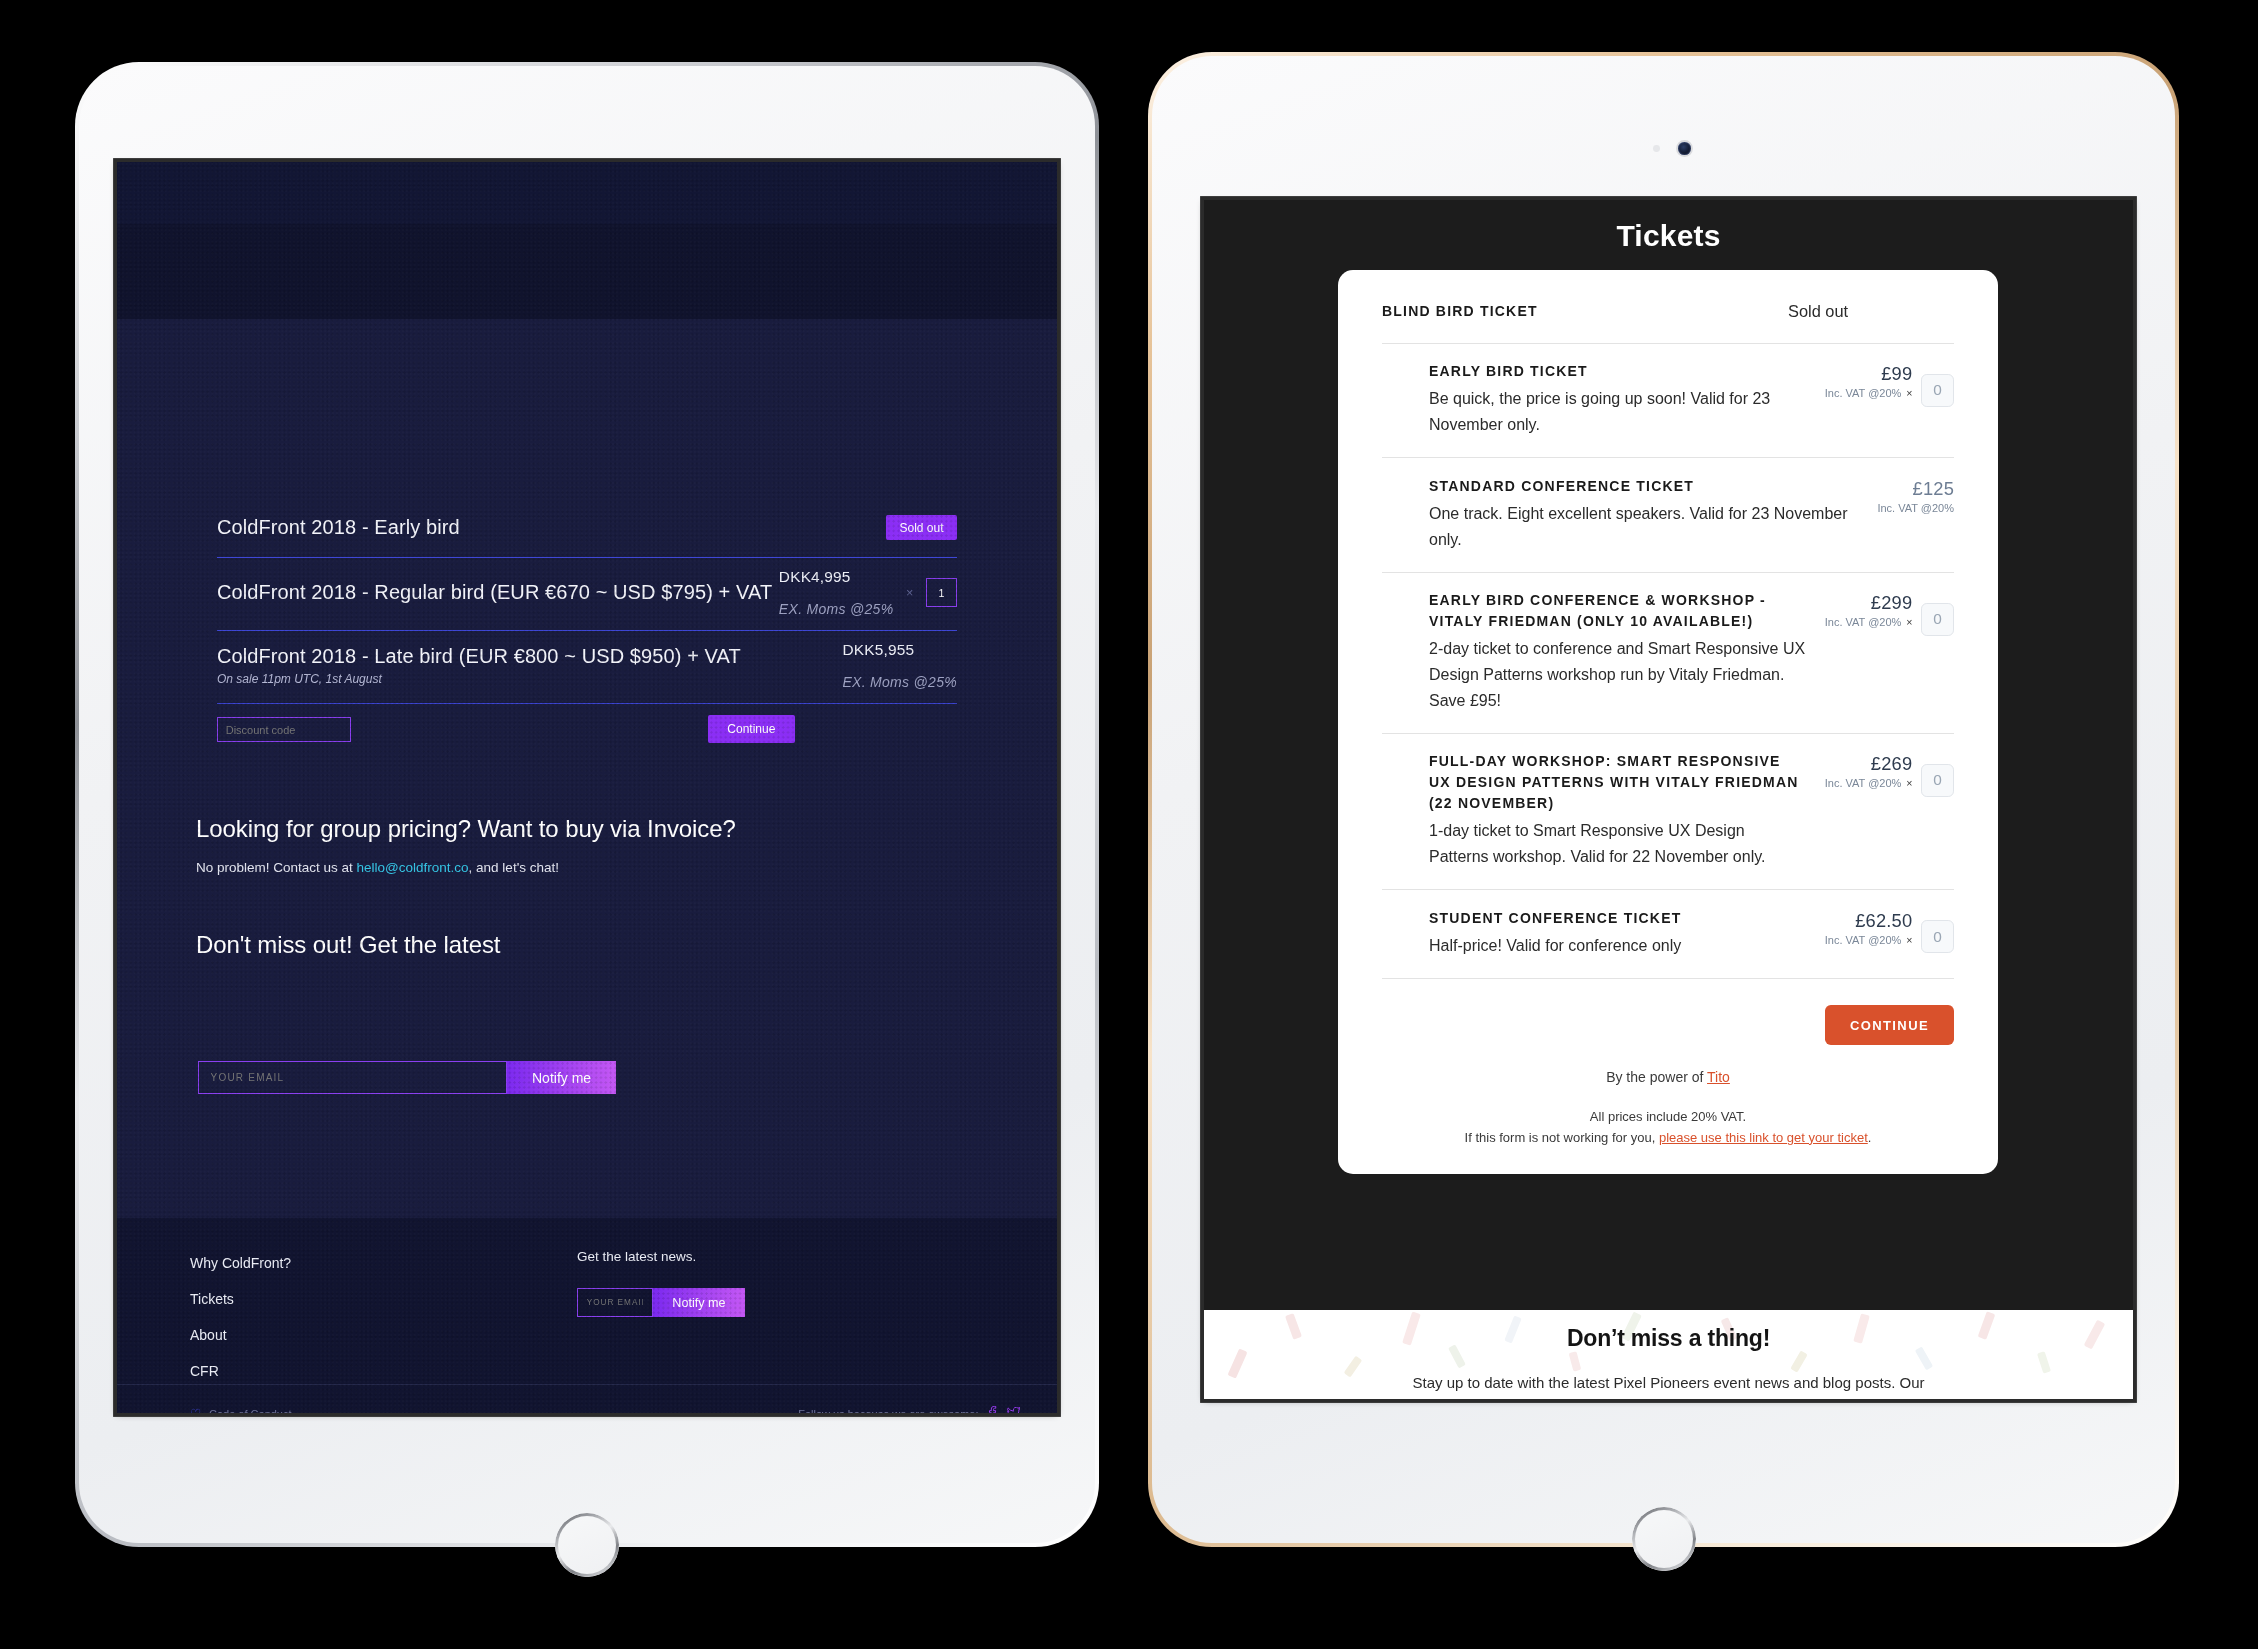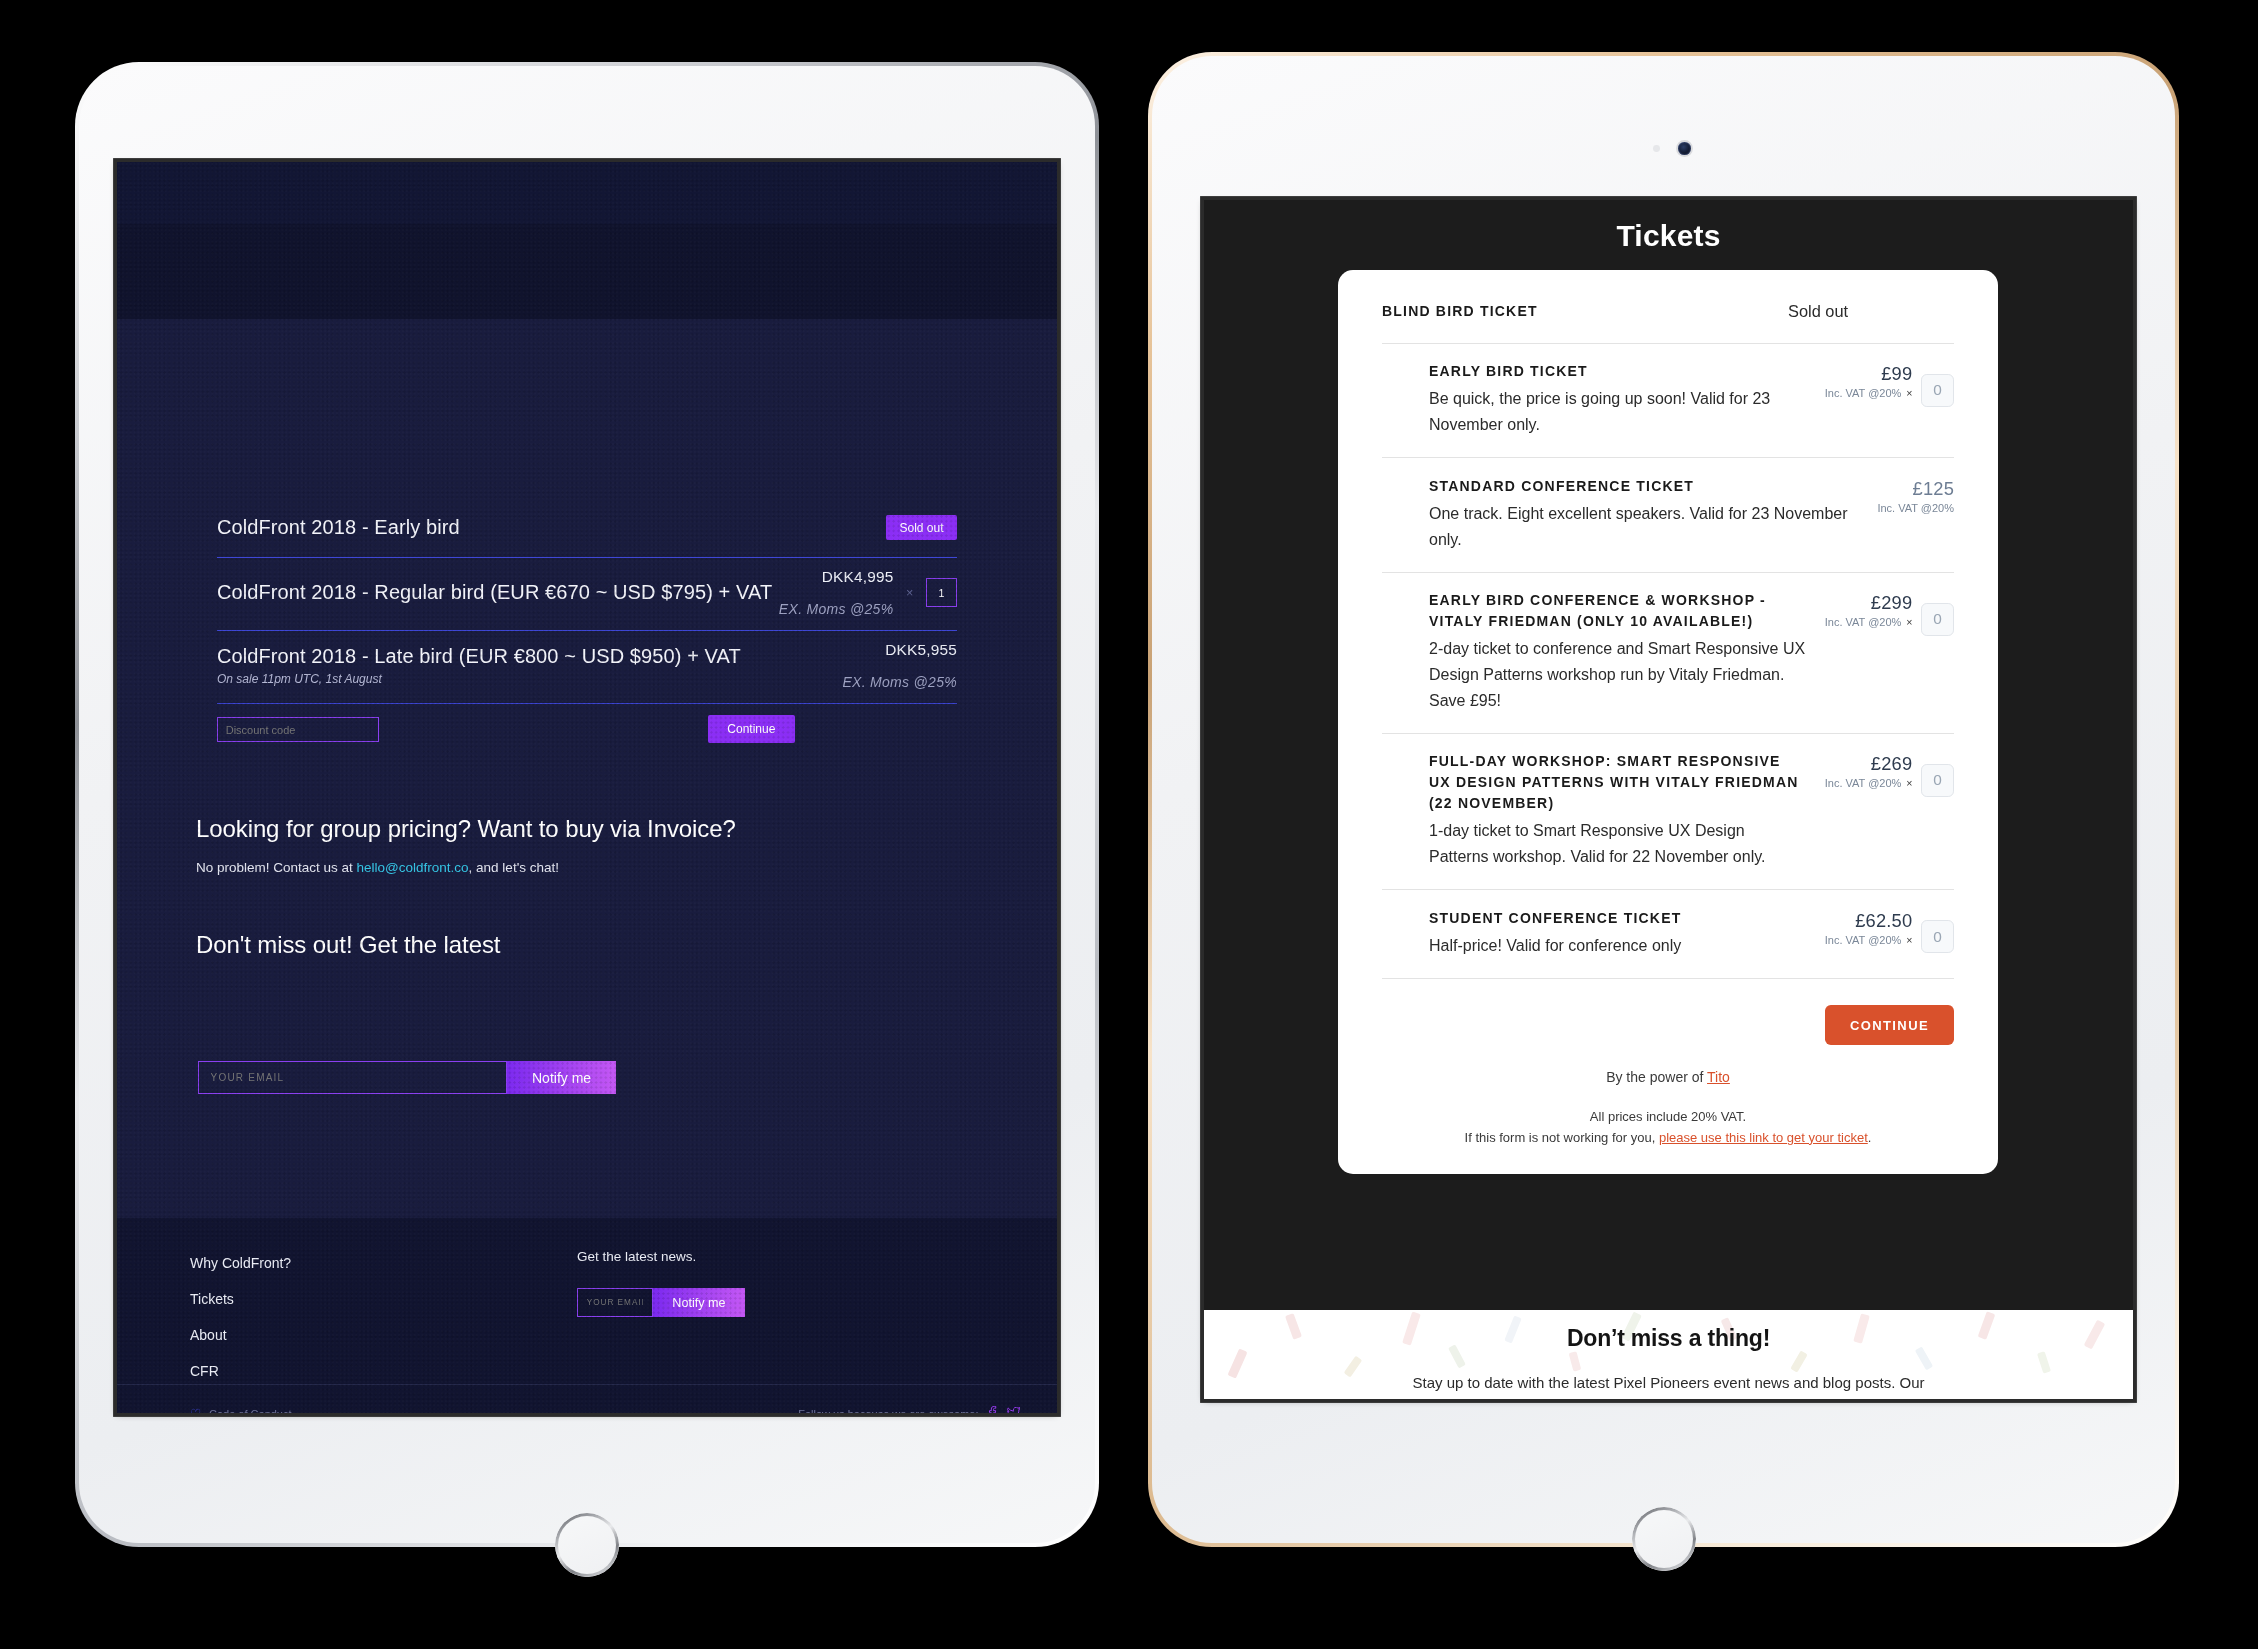--- a/index.html
+++ b/index.html
@@ -97,35 +97,35 @@
 
   .cf-row{
     display:flex;align-items:center;justify-content:space-between;
     border-bottom:1.4px solid #3d46d6;
     padding:10.6px 0 12.6px 0;min-height:33px;
   }
   .cf-row.first{border-bottom:1.4px solid #3d46d6;padding-top:0;}
   .cf-row .ttl{font-size:20px;letter-spacing:0.1px;color:#f3f4fa;}
   .cf-row .sub{font-size:12px;font-style:italic;color:#b6b9d6;margin-top:3.9px;}
   .cf-right{display:flex;align-items:center;gap:12.6px;}
-  .cf-price{text-align:right;}
+  .cf-price{text-align:left;}
   .cf-price .amt{font-size:15.4px;color:#eef0f8;letter-spacing:0.2px;}
   .cf-price .vat{font-size:14px;color:#9ea2c2;margin-top:15px;letter-spacing:0.3px;font-style:italic;}
   .cf-x{color:#5d6290;font-size:12.6px;}
   .cf-qty{
     width:25px;height:25px;border:1.5px solid #8b3ff2;background:transparent;
     color:#fff;font-size:10.6px;text-align:center;line-height:23px;
   }
   .cf-soldout{
     background:#8b2ef5;color:#fff;font-size:12px;
     padding:5.8px 13.5px;border-radius:1.9px;white-space:nowrap;
   }
 
   .cf-discount{
-    position:absolute;left:100px;top:399px;width:162px;height:25px;
+    position:absolute;left:100px;top:399px;width:134px;height:25px;
     border:1.5px solid #8b3ff2;background:transparent;color:#b8bbd8;
     font-size:11px;padding:0 7.7px;box-sizing:border-box;line-height:23px;
   }
   .cf-continue{
     position:absolute;left:591px;top:397px;
     background:#8b2ef5;color:#fff;border:none;
     font-size:12px;padding:6.8px 19.3px;border-radius:1.9px;cursor:pointer;
   }
 
   .cf-h2{font-size:24px;font-weight:400;letter-spacing:-0.1px;color:#ffffff;}

